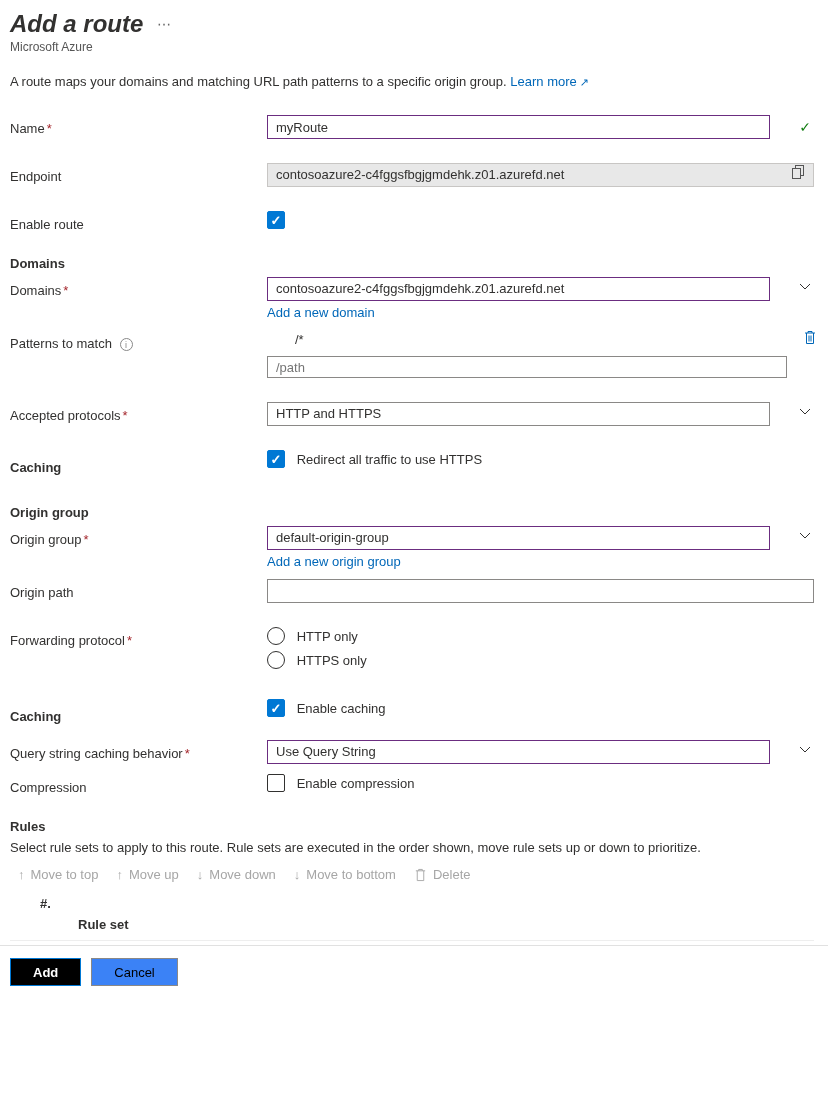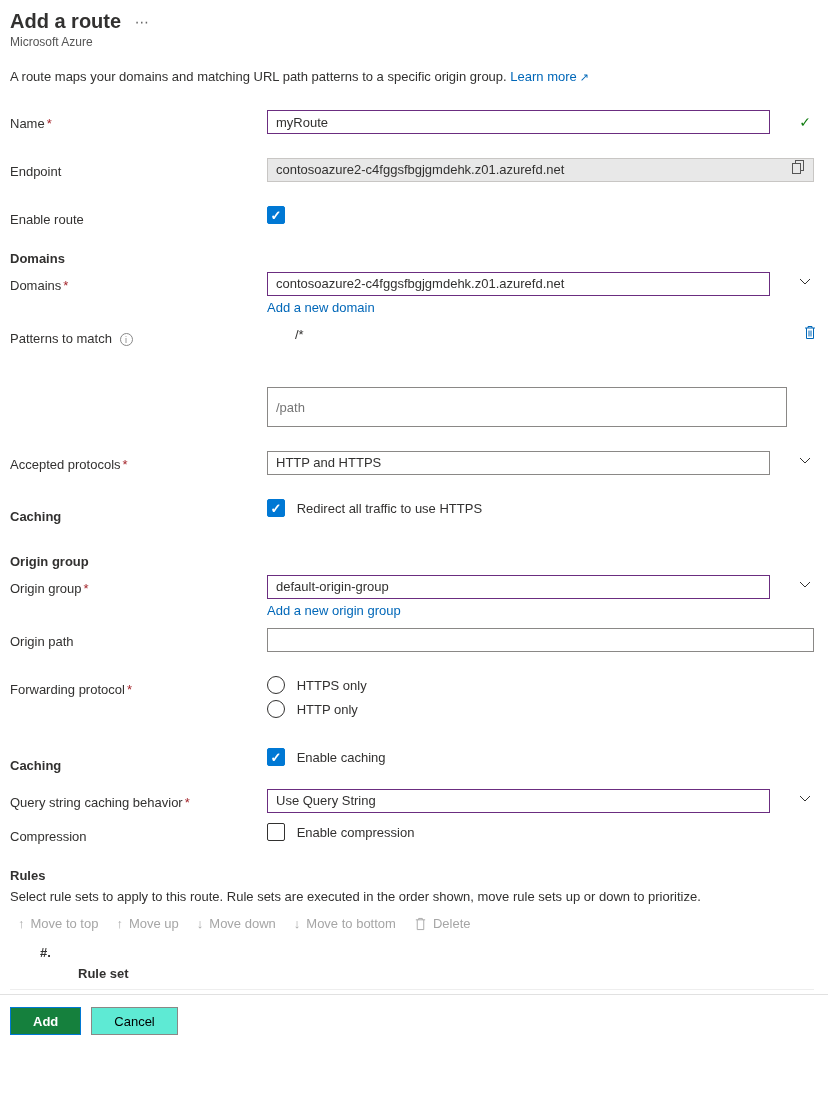--- a/index.html
+++ b/index.html
@@ -7,21 +7,21 @@
     margin: 0; padding: 0;
     font-family: "Segoe UI", -apple-system, Arial, sans-serif;
     font-size: 13px;
     color: #323130;
     background: #fff;
   }
   body { width: 828px; }
 
   .page { padding: 10px 14px 0 10px; }
 
-  h1 { font-size: 20px; font-weight: 600; margin: 0; display: inline-block; vertical-align: middle; }
+  h1 { font-size: 24px; font-weight: 600; margin: 0; display: inline-block; vertical-align: middle; font-style: italic; }
   .more-icon { display:inline-block; vertical-align: middle; margin-left:10px; color:#666; font-size:14px; letter-spacing:1px; cursor:pointer;}
   .subhead { color:#555; font-size:12px; margin-top:2px; margin-bottom:20px; }
 
   .desc { margin: 10px 0 26px 0; font-size:13px; }
   a.link { color:#0067b8; text-decoration:none; }
   .ext-icon { font-size:11px; margin-left:3px; color:#0067b8; }
 
   .row { display:flex; align-items:flex-start; margin-bottom:24px; }
   .row.tight { margin-bottom:10px; }
   .label-col { width:257px; flex:0 0 257px; padding-top:6px; font-size:13px; }
@@ -79,38 +79,38 @@
 
   .info-icon {
     display:inline-block; width:13px; height:13px; border:1px solid #888; border-radius:50%;
     font-size:9px; text-align:center; line-height:12px; color:#888; margin-left:4px;
     vertical-align:middle;
   }
 
   .pattern-row { display:flex; align-items:center; gap:8px; width:550px; margin-bottom:8px;}
   .pattern-text { flex: 0 0 auto; padding-left:28px; }
   .trash-icon { margin-left:auto; color:#0067b8; cursor:pointer; font-size:15px;}
-  .pattern-input { width:520px; height:40px; padding:0 8px; border:1px solid #8a8886; font-size:13px; font-family:inherit; color:#666;margin-top:36px;}
+  .pattern-input { width:520px; height:22px; padding:0 8px; border:1px solid #8a8886; font-size:13px; font-family:inherit; color:#666;}
 
   .rules-desc { font-size:13px; margin:2px 0 12px 0; }
   .toolbar { display:flex; gap:18px; color:#a6a6a6; font-size:13px; margin-bottom:10px; padding-left:8px;}
   .tool { display:flex; align-items:center; gap:6px; cursor:default; }
   .tool svg, .tool .arrow { color:#a6a6a6; }
   .cols { display:flex; padding:4px 0 8px 30px; font-size:13px; color:#323130; border-bottom:1px solid #eee; gap:24px;}
   .cols .col-num { font-weight:600; width:14px;}
   .cols .col-rs { font-weight:600;margin-top:21px; }
 
   .footer {
     border-top:1px solid #e1e1e1;
     padding:12px 10px 14px 10px;
     display:flex; gap:10px;
     margin-top:4px;
   }
-  .btn { height:28px; padding:0 22px; font-size:13px; cursor:pointer; border:1px solid #8a8886; background:#5eead4; font-family:inherit;}
-  .btn.primary { background:#15803d; border-color:#0078d4; color:#fff; font-weight:600; }
+  .btn { height:28px; padding:0 22px; font-size:13px; cursor:pointer; border:1px solid #8a8886; background:#3b82f6; font-family:inherit;}
+  .btn.primary { background:#000000; border-color:#0078d4; color:#fff; font-weight:600; }
 
   .arrow { font-family: "Segoe UI Symbol", sans-serif; }
 </style>
 </head>
 <body>
 
 <div class="page">
 
   <div>
     <h1>Add a route</h1>
@@ -246,25 +246,25 @@
     </div>
   </div>
 
   <div class="row">
     <div class="label-col">
       <span>Forwarding protocol</span><span class="req">*</span>
     </div>
     <div class="field-col">
       <div class="radio-row">
         <span class="radio"></span>
-        <span class="radio-label">HTTPS only</span>
+        <span class="radio-label">HTTP only</span>
       </div>
       <div class="radio-row">
         <span class="radio"></span>
-        <span class="radio-label">HTTP only</span>
+        <span class="radio-label">HTTPS only</span>
       </div>
     </div>
   </div>
 
   <div class="row tight">
     <div class="label-col section-label" style="padding-top:2px">Caching</div>
     <div class="field-col">
       <span class="checkbox checked"></span>
       <span class="chk-label">Enable caching</span>
     </div>

